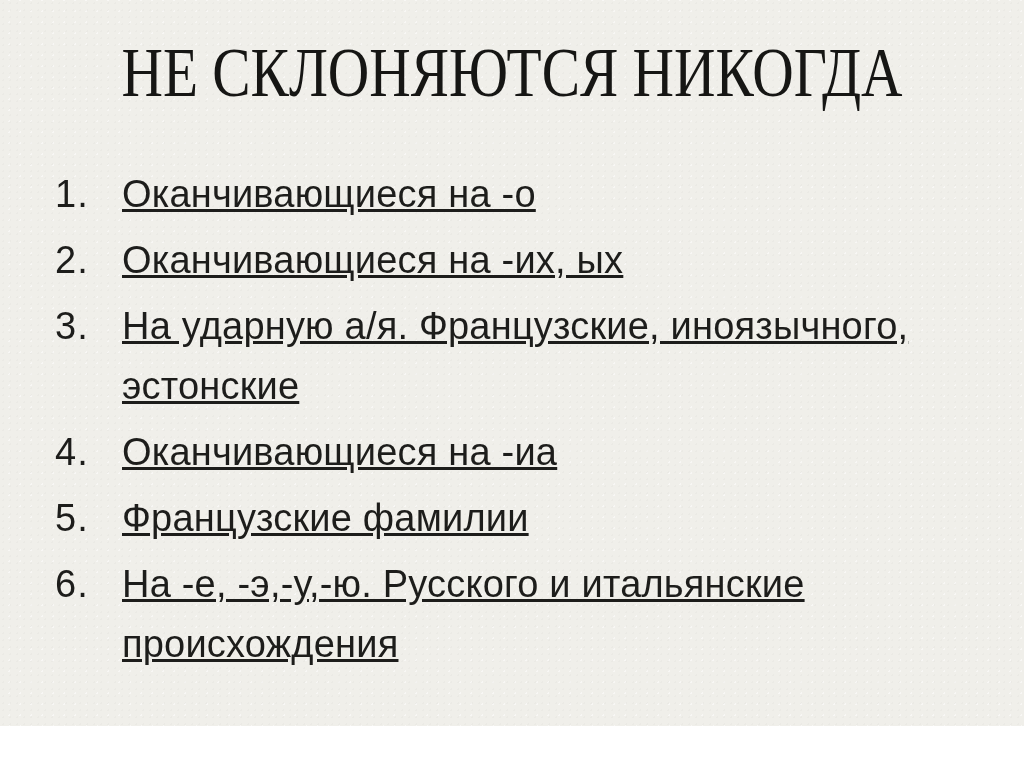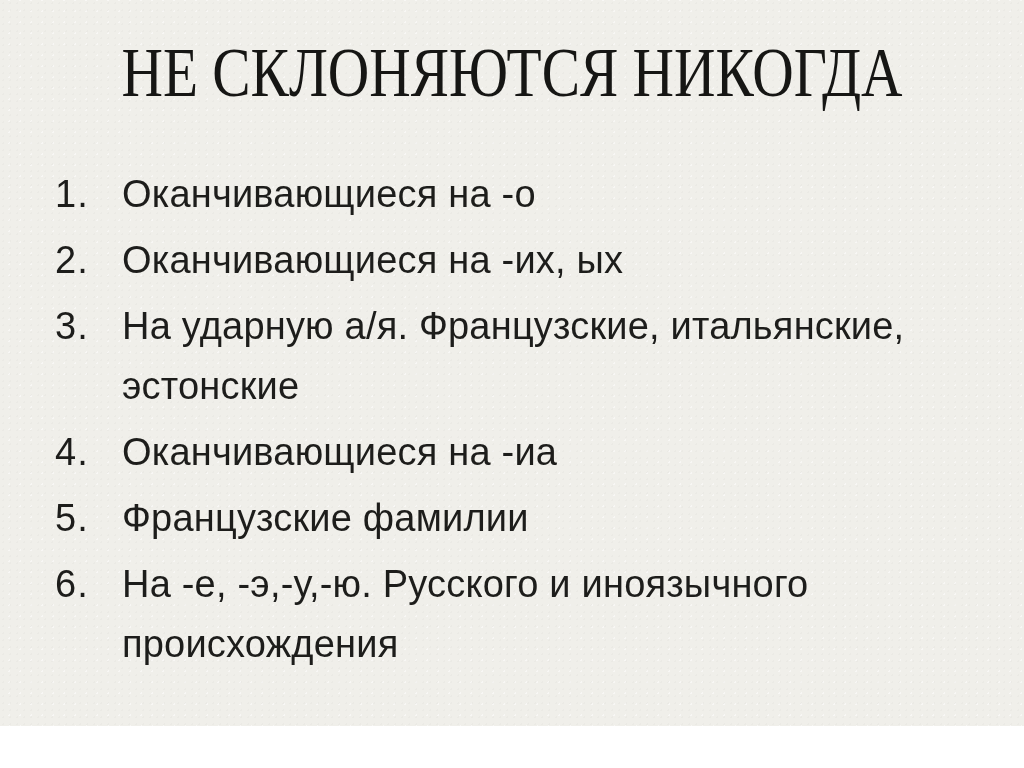--- a/index.html
+++ b/index.html
@@ -55,20 +55,21 @@
     color: #1d1d1b;
   }
   .item-number {
     flex: 0 0 67px;
     letter-spacing: 1px;
   }
   .item-text {
     flex: 1 1 auto;
     white-space: pre-line;
     letter-spacing: 0.2px;
+    text-decoration: underline;
   }
 </style>
 </head>
 <body>
 
 <div class="slide">
 
   <h1 class="slide-title">НЕ СКЛОНЯЮТСЯ НИКОГДА</h1>
 
   <ol class="slide-list">
@@ -78,34 +79,34 @@
       <span class="item-text">Оканчивающиеся на -о</span>
     </li>
 
     <li>
       <span class="item-number">2.</span>
       <span class="item-text">Оканчивающиеся на -их, ых</span>
     </li>
 
     <li>
       <span class="item-number">3.</span>
-      <span class="item-text">На ударную а/я. Французские, итальянские,
+      <span class="item-text">На ударную а/я. Французские, иноязычного,
 эстонские</span>
     </li>
 
     <li>
       <span class="item-number">4.</span>
       <span class="item-text">Оканчивающиеся на -иа</span>
     </li>
 
     <li>
       <span class="item-number">5.</span>
       <span class="item-text">Французские фамилии</span>
     </li>
 
     <li>
       <span class="item-number">6.</span>
-      <span class="item-text">На -е, -э,-у,-ю. Русского и иноязычного
+      <span class="item-text">На -е, -э,-у,-ю. Русского и итальянские
 происхождения</span>
     </li>
 
   </ol>
 </div>
 
 </body></html>

